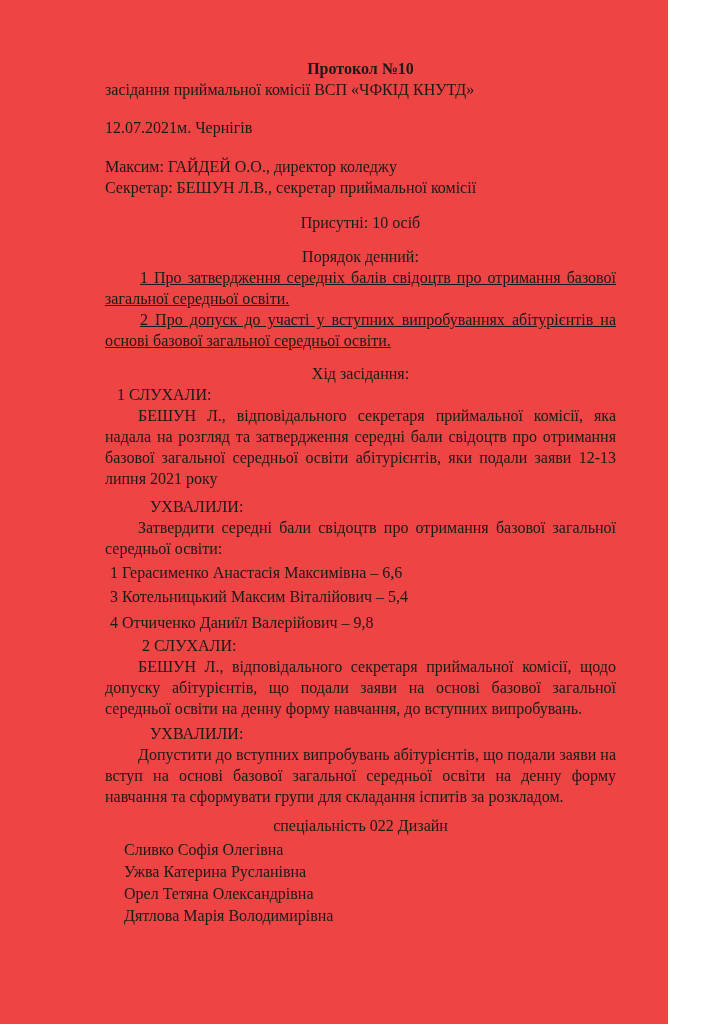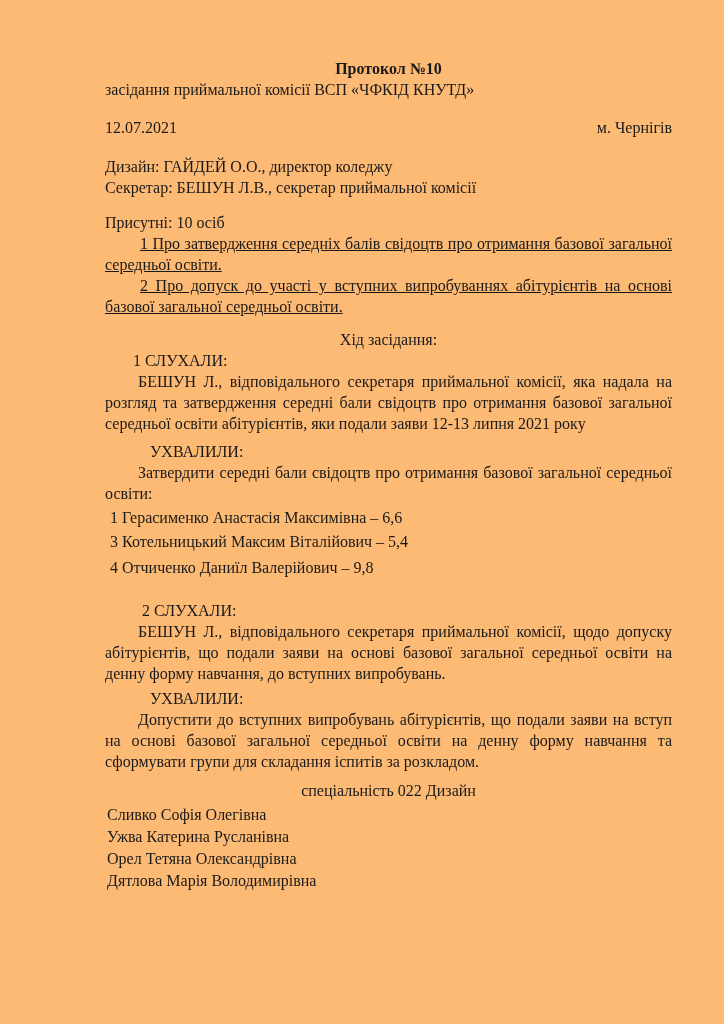--- a/index.html
+++ b/index.html
@@ -7,72 +7,72 @@
   body {
     width: 724px;
     height: 1024px;
     font-family: "Liberation Serif", "DejaVu Serif", serif;
     font-size: 16px;
     line-height: 21px;
     color: #1a1a1a;
     overflow: hidden;
   }
   .page {
-    width: 724px;
+    width: 668px;
     height: 1024px;
-    background: #fdba74;
+    background: #ef4444;
     padding: 58px 52px 0 105px;
   }
   .title { text-align: center; font-weight: bold; }
   .subtitle { text-align: left; }
   .date-place {
     display: flex;
-    justify-content: space-between;
     margin-top: 17px;
   }
   .officials { margin-top: 18px; }
-  .attendees { margin-top: 14px; }
+  .attendees { margin-top: 14px; text-align: center; }
   .agenda-heading { margin-top: 13px; text-align: center; }
   .para {
     text-align: justify;
     text-indent: 33px;
   }
   .agenda-item { text-align: justify; text-indent: 35px; text-decoration: underline; }
   .proceedings-heading { margin-top: 12px; text-align: center; }
-  .heard-label-1 { margin-left: 28px; }
-  .heard-label-2 { margin-left: 37px; margin-top: 20px; }
+  .heard-label-1 { margin-left: 12px; }
+  .heard-label-2 { margin-left: 37px; margin-top: 0; }
   .resolved-label-1 { margin-left: 45px; margin-top: 7px; }
   .resolved-label-2 { margin-left: 45px; margin-top: 4px; }
   .scores { margin-top: 2px; margin-left: 5px; list-style: none; font-family: Liberation Serif, serif; }
   .scores li { line-height: 23.5px; }
   .scores li:last-child { margin-top: 3px; }
   .specialty-heading { margin-top: 8px; text-align: center; }
-  .students { margin-top: 3px; margin-left: 2px; list-style: none; }
+  .students { margin-top: 3px; margin-left: 19px; list-style: none; }
   .students li { line-height: 22px; }
 </style>
 </head>
 <body>
 
 <div class="page">
 
   <div class="title">Протокол №10</div>
   <div class="subtitle">засідання приймальної комісії ВСП «ЧФКІД КНУТД»</div>
 
   <div class="date-place">
     <span>12.07.2021</span>
     <span>м. Чернігів</span>
   </div>
 
   <div class="officials">
-    <div>Дизайн: ГАЙДЕЙ О.О., директор коледжу</div>
+    <div>Максим: ГАЙДЕЙ О.О., директор коледжу</div>
     <div>Секретар: БЕШУН Л.В., секретар приймальної комісії</div>
   </div>
 
   <div class="attendees">Присутні: 10 осіб</div>
 
+  <div class="agenda-heading">Порядок денний:</div>
   <div class="agenda-item">1 Про затвердження середніх балів свідоцтв про отримання базової загальної середньої освіти.</div>
   <div class="agenda-item">2 Про допуск до участі у вступних випробуваннях абітурієнтів на основі базової загальної середньої освіти.</div>
 
   <div class="proceedings-heading">Хід засідання:</div>
 
   <div class="heard-label-1">1 СЛУХАЛИ:</div>
   <div class="para">БЕШУН Л., відповідального секретаря приймальної комісії, яка надала на розгляд та затвердження середні бали свідоцтв про отримання базової загальної середньої освіти абітурієнтів, яки подали заяви 12-13 липня 2021 року</div>
 
   <div class="resolved-label-1">УХВАЛИЛИ:</div>
   <div class="para">Затвердити середні бали свідоцтв про отримання базової загальної середньої освіти:</div>

